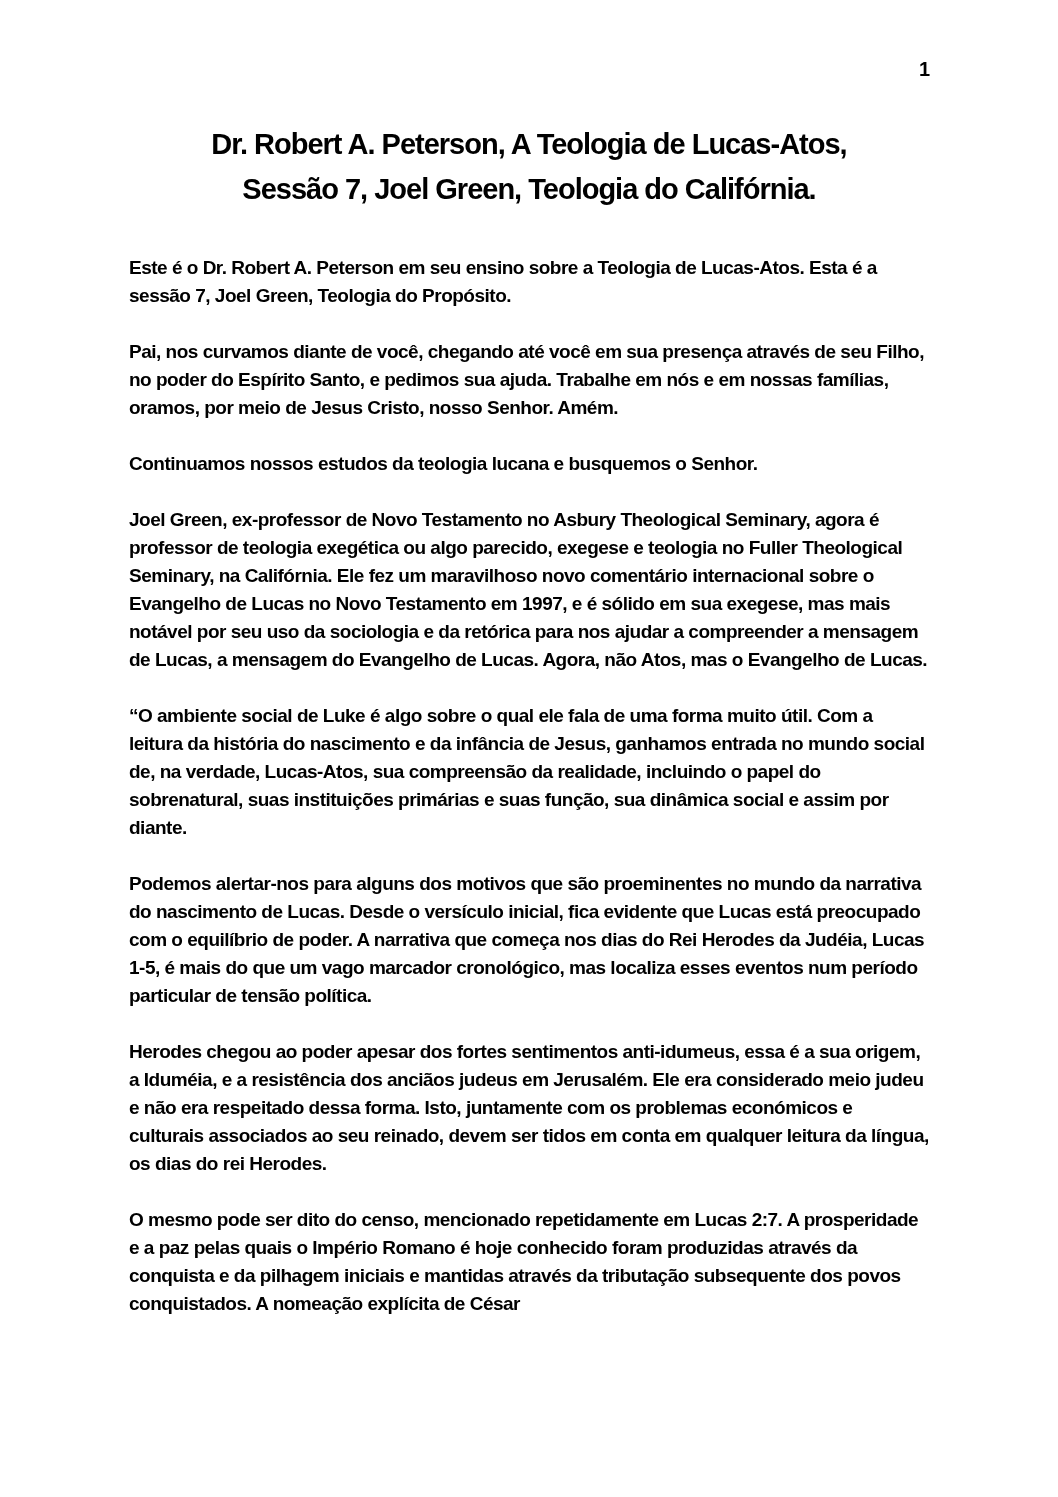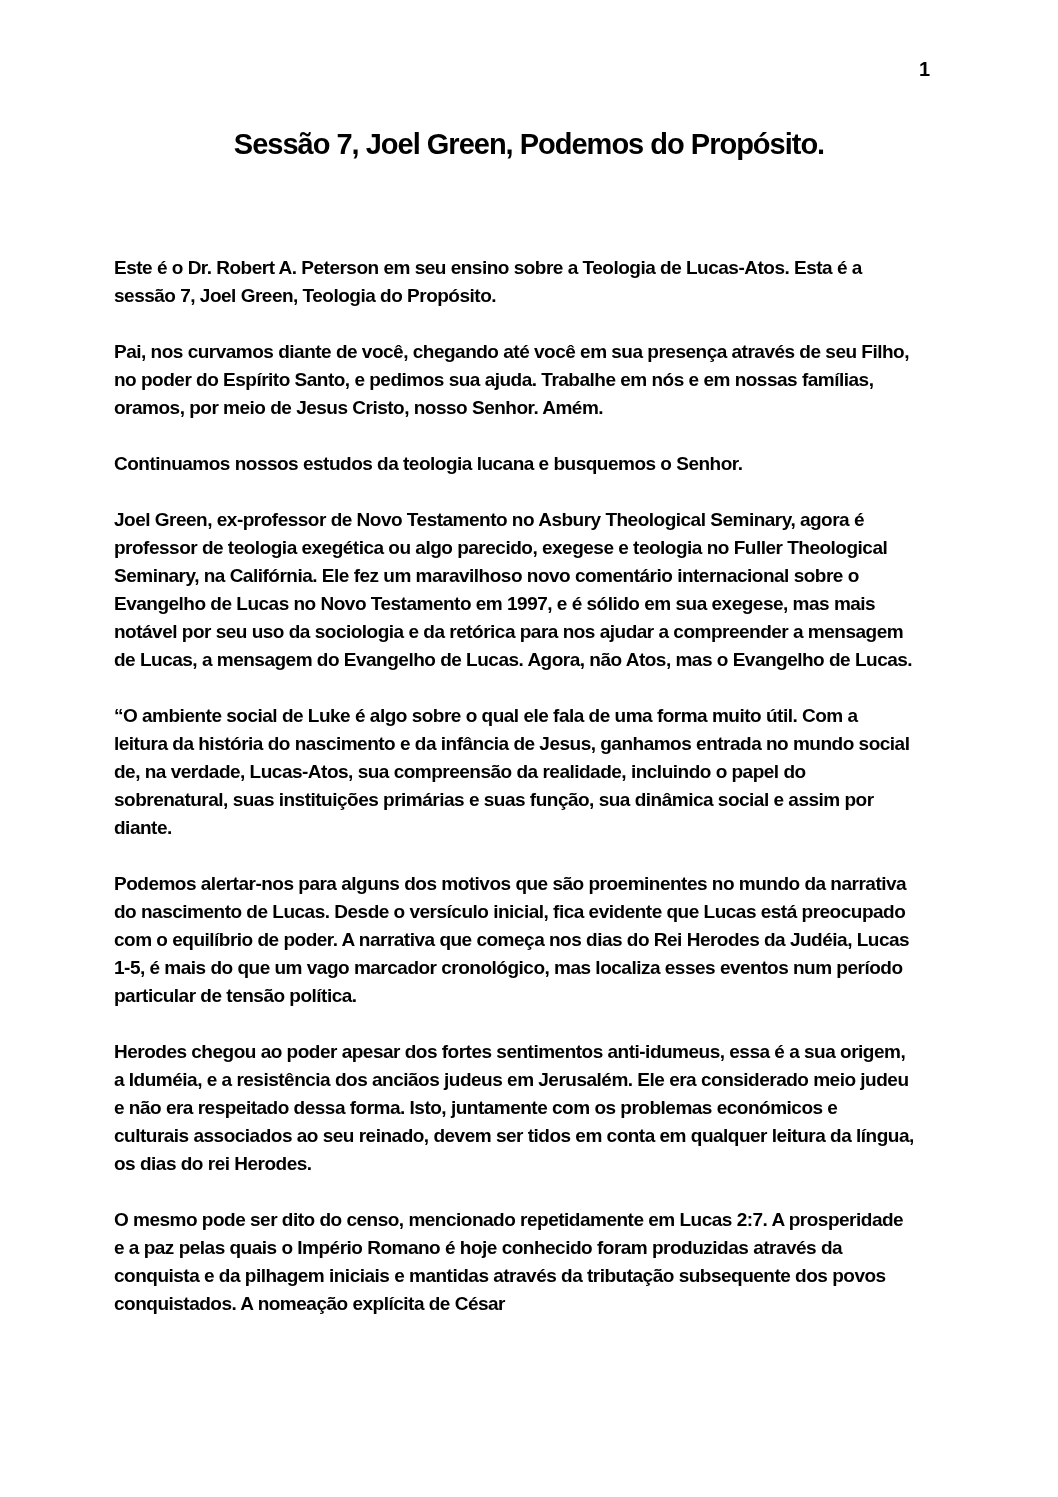--- a/index.html
+++ b/index.html
@@ -37,42 +37,43 @@
     text-align: center;
     font-size: 29px;
     line-height: 45px;
     font-weight: 700;
     letter-spacing: -1px;
     color: #000000;
   }
   .content {
     position: absolute;
     top: 254px;
-    left: 114px;
+    left: 129px;
     width: 800px;
   }
   .content p {
     margin: 0 0 28px 0;
     font-size: 19px;
     line-height: 28px;
     font-weight: 600;
     letter-spacing: -0.5px;
     text-align: left;
     color: #000000;
   }
 </style>
 </head>
 <body>
 
 <div class="page">
 
   <div class="page-number">1</div>
 
   <div class="doc-title">
-    <div>Sessão 7, Joel Green, Podemos do Propósito.</div>
+    <div>Dr. Robert A. Peterson, A Teologia de Lucas-Atos,</div>
+    <div>Sessão 7, Joel Green, Teologia do Califórnia.</div>
   </div>
 
   <div class="content">
     <p>Este é o Dr. Robert A. Peterson em seu ensino sobre a Teologia de Lucas-Atos. Esta é a sessão 7, Joel Green, Teologia do Propósito.</p>
     <p>Pai, nos curvamos diante de você, chegando até você em sua presença através de seu Filho, no poder do Espírito Santo, e pedimos sua ajuda. Trabalhe em nós e em nossas famílias, oramos, por meio de Jesus Cristo, nosso Senhor. Amém.</p>
     <p>Continuamos nossos estudos da teologia lucana e busquemos o Senhor.</p>
     <p>Joel Green, ex-professor de Novo Testamento no Asbury Theological Seminary, agora é professor de teologia exegética ou algo parecido, exegese e teologia no Fuller Theological Seminary, na Califórnia. Ele fez um maravilhoso novo comentário internacional sobre o Evangelho de Lucas no Novo Testamento em 1997, e é sólido em sua exegese, mas mais notável por seu uso da sociologia e da retórica para nos ajudar a compreender a mensagem de Lucas, a mensagem do Evangelho de Lucas. Agora, não Atos, mas o Evangelho de Lucas.</p>
     <p>“O ambiente social de Luke é algo sobre o qual ele fala de uma forma muito útil. Com a leitura da história do nascimento e da infância de Jesus, ganhamos entrada no mundo social de, na verdade, Lucas-Atos, sua compreensão da realidade, incluindo o papel do sobrenatural, suas instituições primárias e suas função, sua dinâmica social e assim por diante.</p>
     <p>Podemos alertar-nos para alguns dos motivos que são proeminentes no mundo da narrativa do nascimento de Lucas. Desde o versículo inicial, fica evidente que Lucas está preocupado com o equilíbrio de poder. A narrativa que começa nos dias do Rei Herodes da Judéia, Lucas 1-5, é mais do que um vago marcador cronológico, mas localiza esses eventos num período particular de tensão política.</p>
     <p>Herodes chegou ao poder apesar dos fortes sentimentos anti-idumeus, essa é a sua origem, a Iduméia, e a resistência dos anciãos judeus em Jerusalém. Ele era considerado meio judeu e não era respeitado dessa forma. Isto, juntamente com os problemas económicos e culturais associados ao seu reinado, devem ser tidos em conta em qualquer leitura da língua, os dias do rei Herodes.</p>

